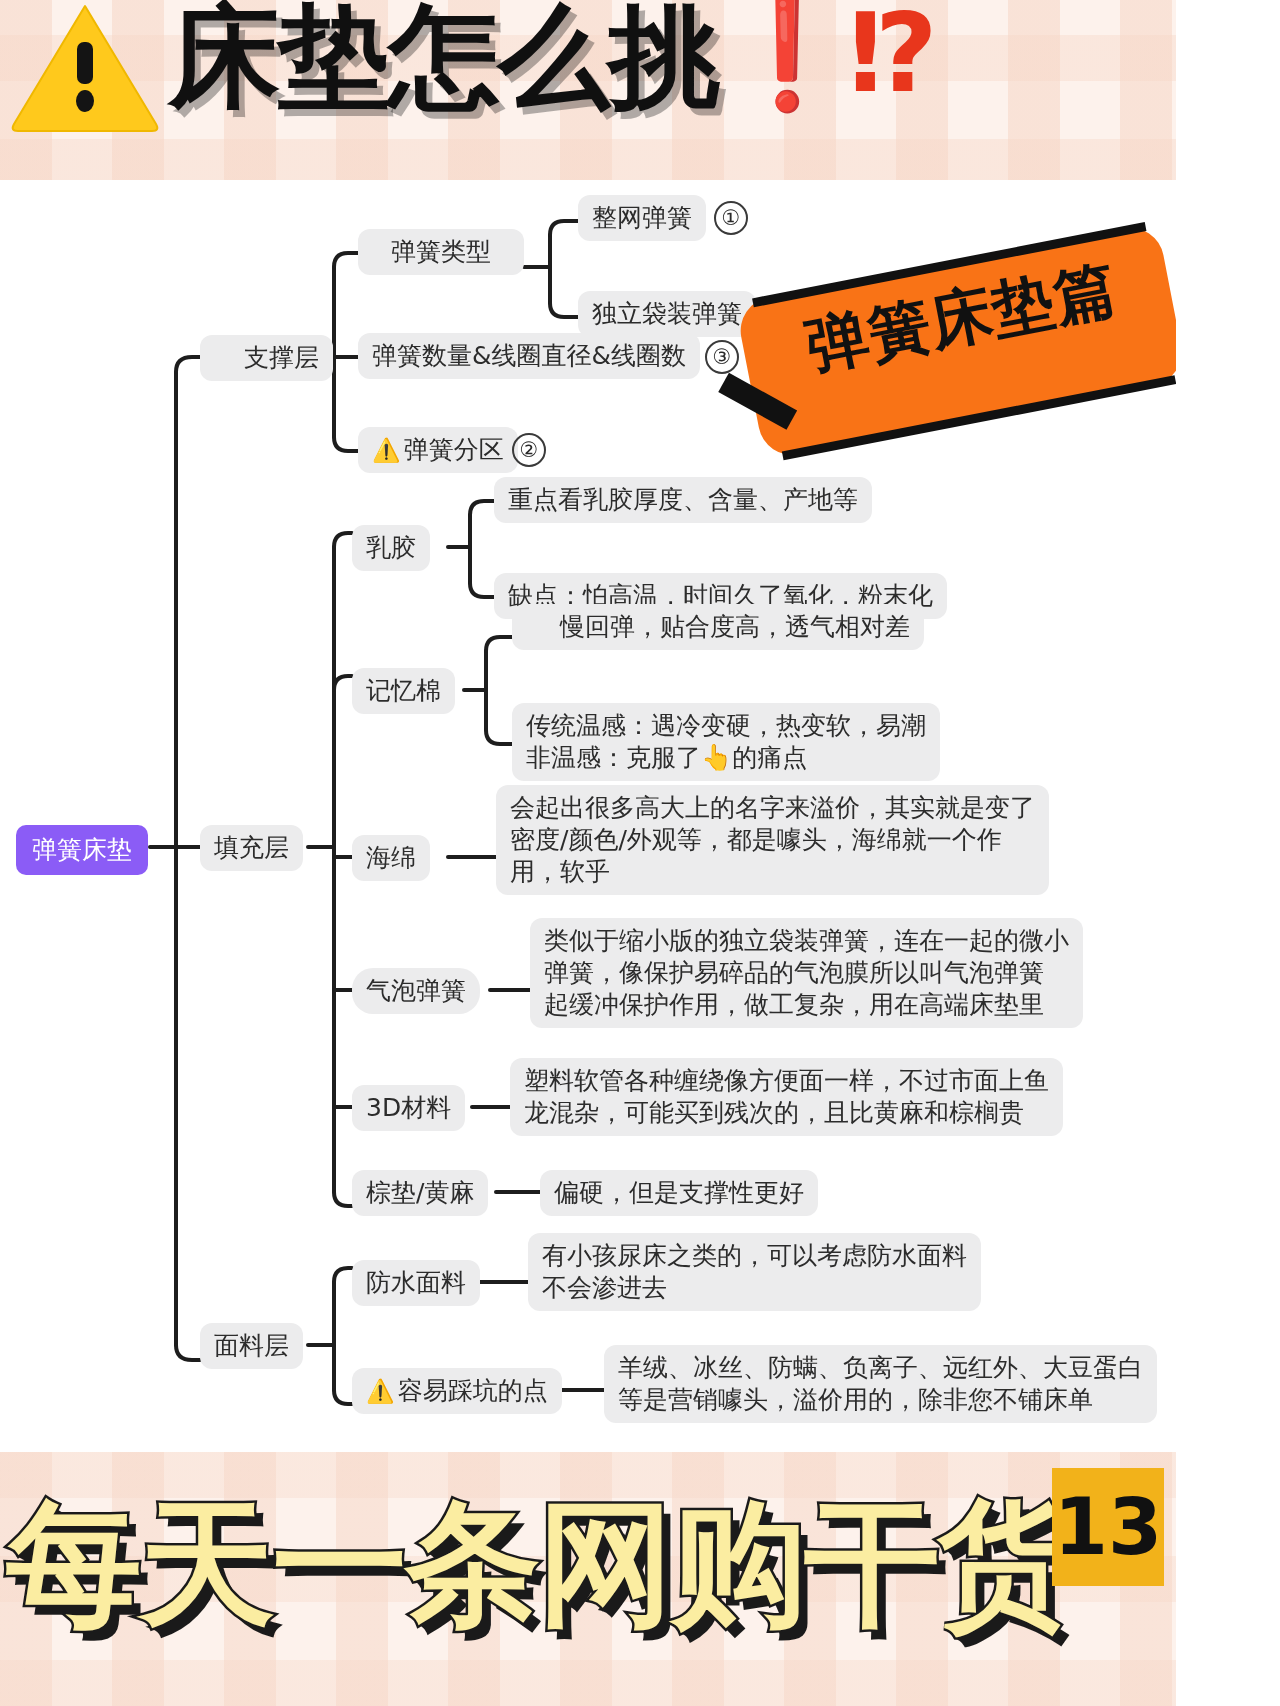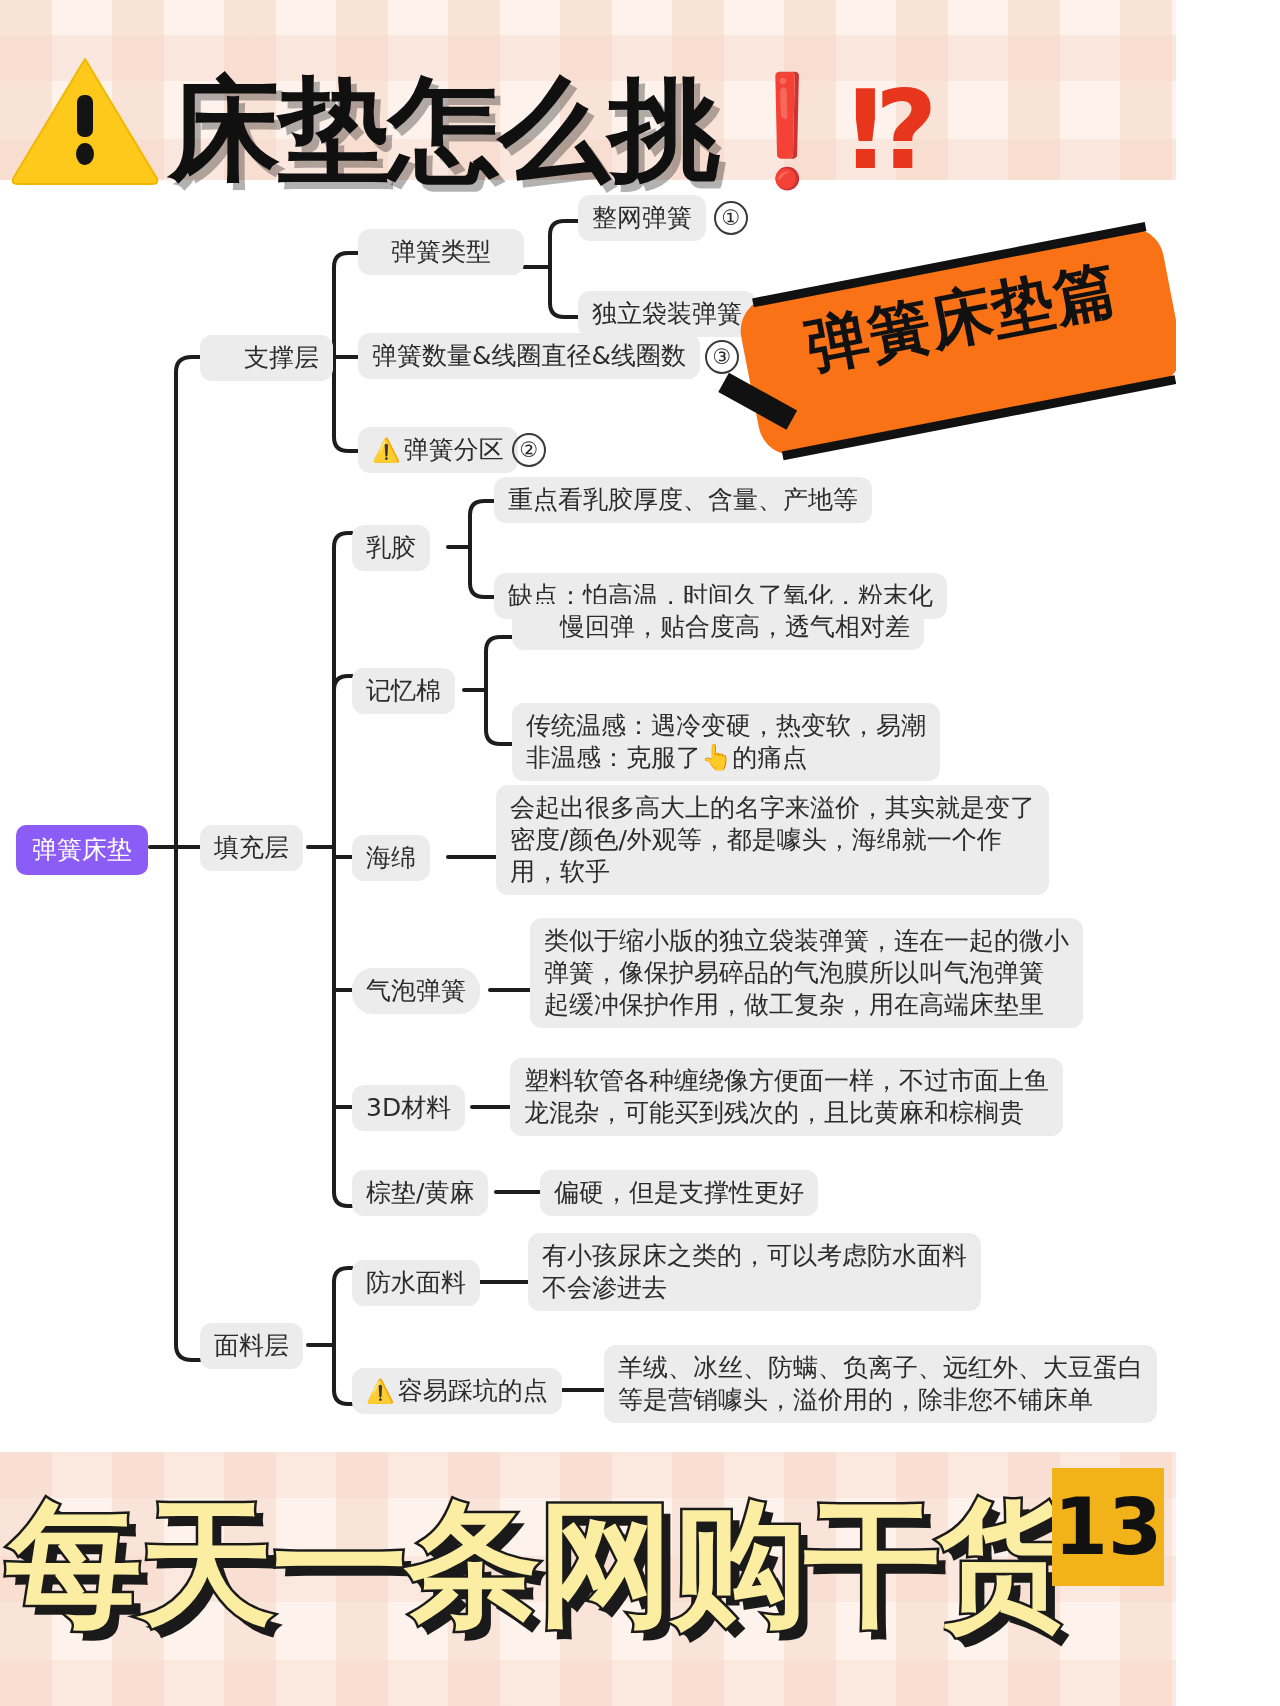--- a/index.html
+++ b/index.html
@@ -47,21 +47,21 @@
     width: 1176px; height: 1290px;
     background: #ffffff;
   }
 
   
   .header {
     position: absolute;
     left: 0; top: 0;
     width: 1176px; height: 185px;
     display: flex;
-    align-items: flex-end;
+    align-items: flex-start;
     padding-left: 10px;
     z-index: 6;
   }
   .warn-triangle {
     width: 150px; height: 132px;
     position: relative;
     flex: 0 0 auto;
     margin-right: 8px;
   }
   .warn-triangle svg { display: block; }

